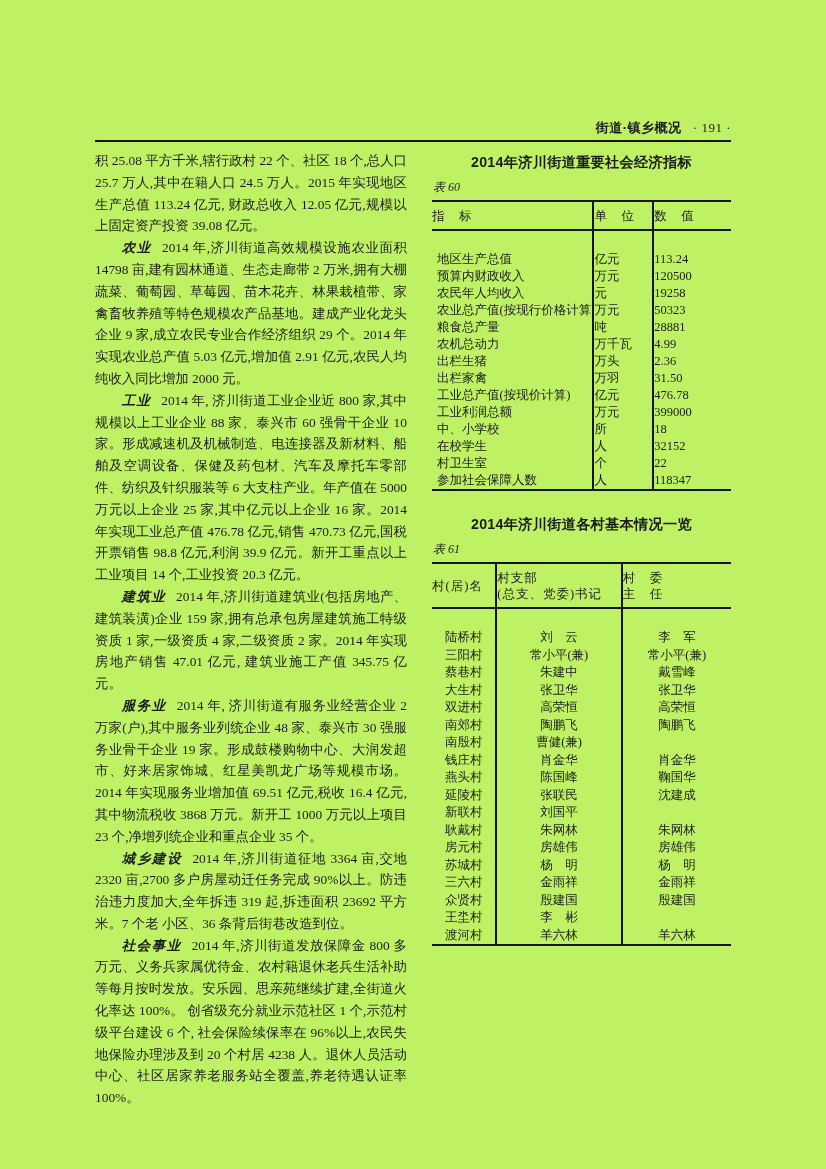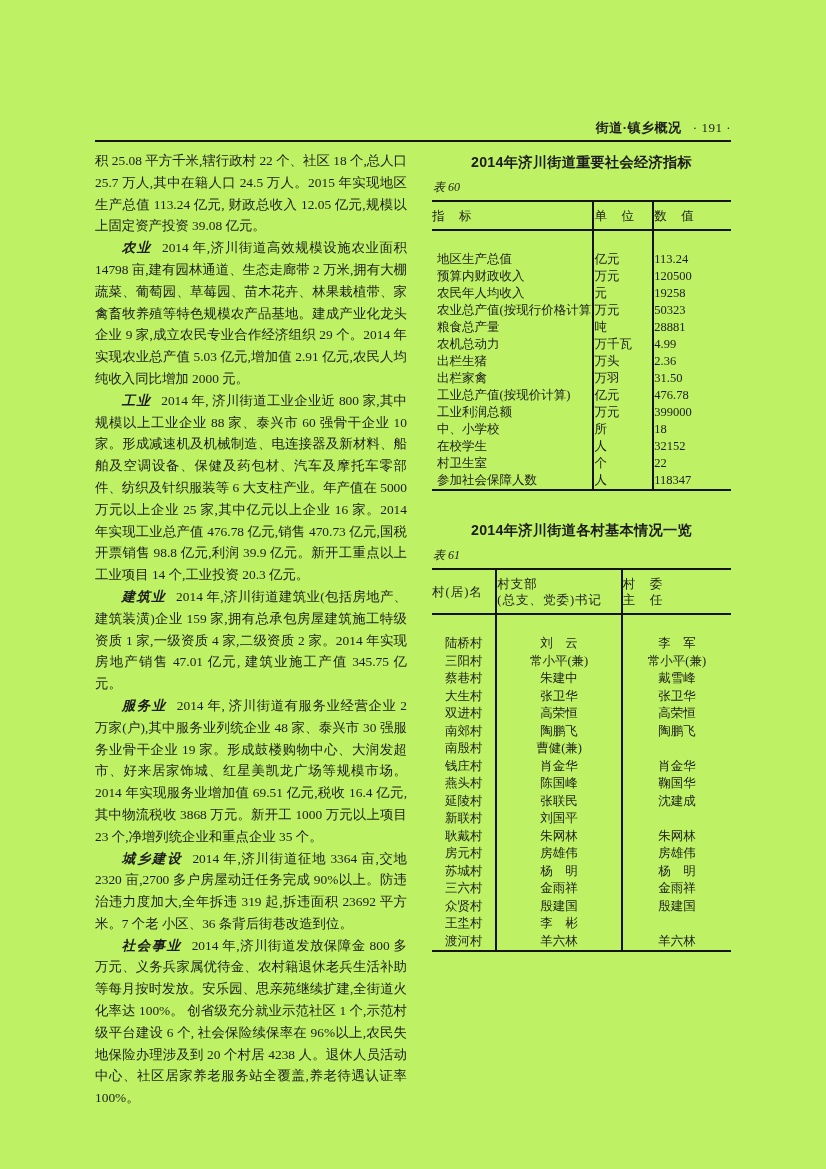--- a/index.html
+++ b/index.html
@@ -54,21 +54,21 @@
     border-left:2px solid #141414;border-right:2px solid #141414;
   }
   .t60 col.c1{width:54%;} .t60 col.c2{width:20%;} .t60 col.c3{width:26%;}
   .t61 col.c1{width:21.5%;} .t61 col.c2{width:42%;} .t61 col.c3{width:36.5%;}
   .t60 td:nth-child(1){text-align:left;padding-left:5px;}
   .t60 td:nth-child(2){}
   .t60 td:nth-child(3){text-align:left;padding-right:9px;}
   .t61 td{text-align:center;line-height:17.5px;}
   .t60 tbody tr:first-child td,.t61 tbody tr:first-child td{padding-top:20px;}
   .t60 tbody tr:last-child td,.t61 tbody tr:last-child td{padding-bottom:0;}
-  .tbl-block2{margin-top:30px;}
+  .tbl-block2{margin-top:24px;}
 </style>
 </head>
 <body>
 
 <div class="page">
 
   <div class="running-head">
     <span class="sect">街道·镇乡概况</span>
     <span class="pg">&nbsp;&nbsp;<span>· 191 ·</span></span>
   </div>

